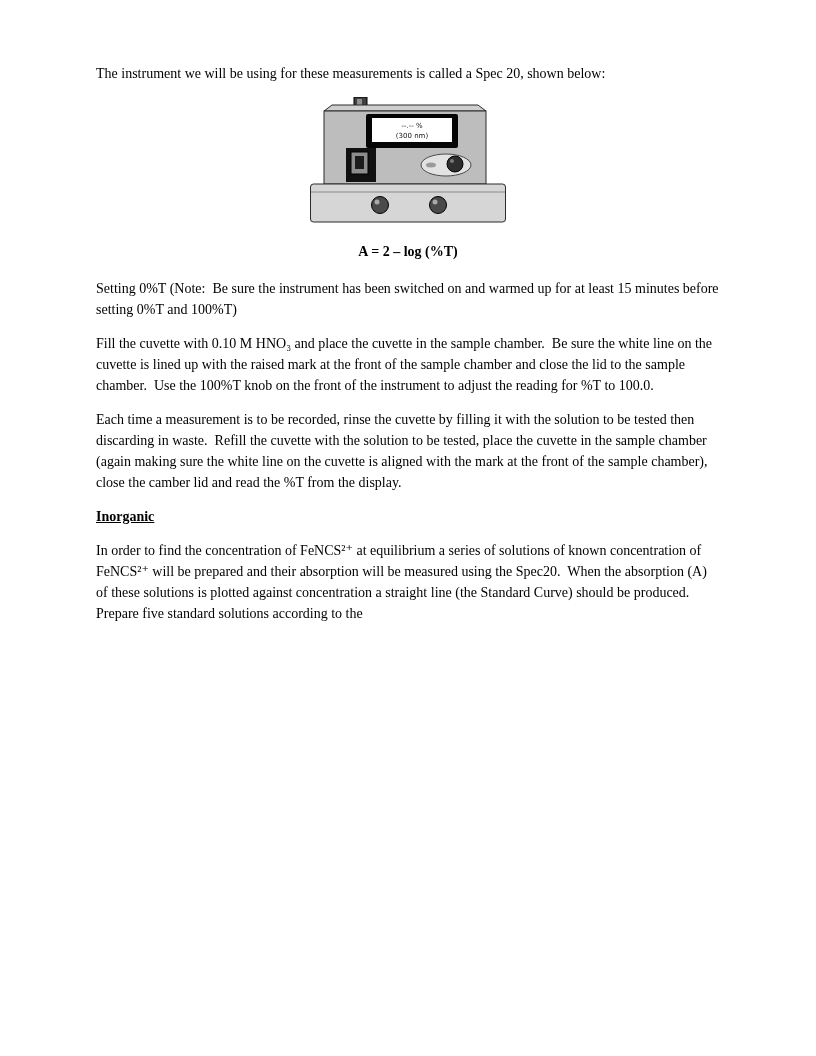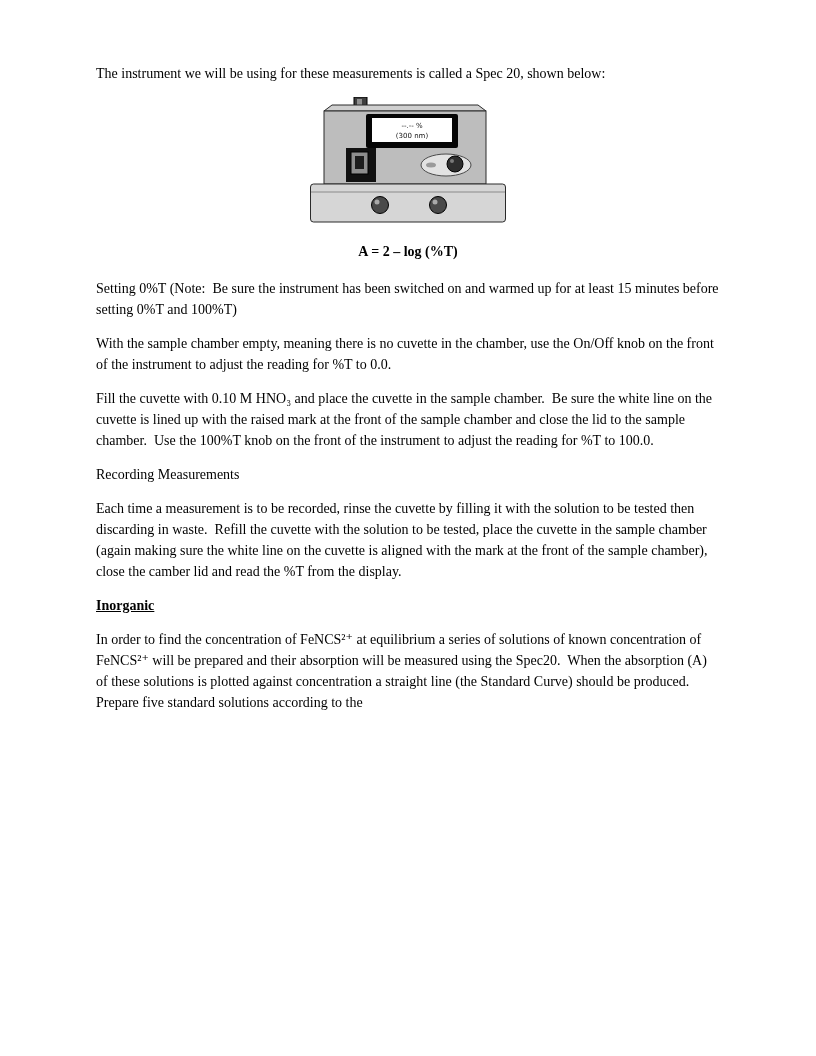--- a/index.html
+++ b/index.html
@@ -82,27 +82,25 @@
         </g>
       </g>
     </svg>
   </figure>
 
 
   <p class="body-text equation">A = 2 – log (%T)</p>
 
   <p class="body-text italic">Setting 0%T (Note:  Be sure the instrument has been switched on and warmed up for at least 15 minutes before setting 0%T and 100%T)</p>
 
-  <p class="body-text">With the sample chamber empty, meaning there is no cuvette in the chamber, use the On/Off knob on the front of the instrument to adjust the reading for %T to 0.0.</p>
 
 
   <p class="body-text">Fill the cuvette with 0.10 M HNO₃ and place the cuvette in the sample chamber.  Be sure the white line on the cuvette is lined up with the raised mark at the front of the sample chamber and close the lid to the sample chamber.  Use the 100%T knob on the front of the instrument to adjust the reading for %T to 100.0.</p>
 
 
-  <p class="body-text italic">Recording Measurements</p>
 
   <p class="body-text">Each time a measurement is to be recorded, rinse the cuvette by filling it with the solution to be tested then discarding in waste.  Refill the cuvette with the solution to be tested, place the cuvette in the sample chamber (again making sure the white line on the cuvette is aligned with the mark at the front of the sample chamber), close the camber lid and read the %T from the display.</p>
 
   <p class="body-text"><span class="u bold">Inorganic</span></p>
 
 
 
   <p class="body-text">In order to find the concentration of FeNCS²⁺ at equilibrium a series of solutions of known concentration of FeNCS²⁺ will be prepared and their absorption will be measured using the Spec20.  When the absorption (A) of these solutions is plotted against concentration a straight line (the Standard Curve) should be produced.  Prepare five standard solutions according to the</p>
 
 </div>

